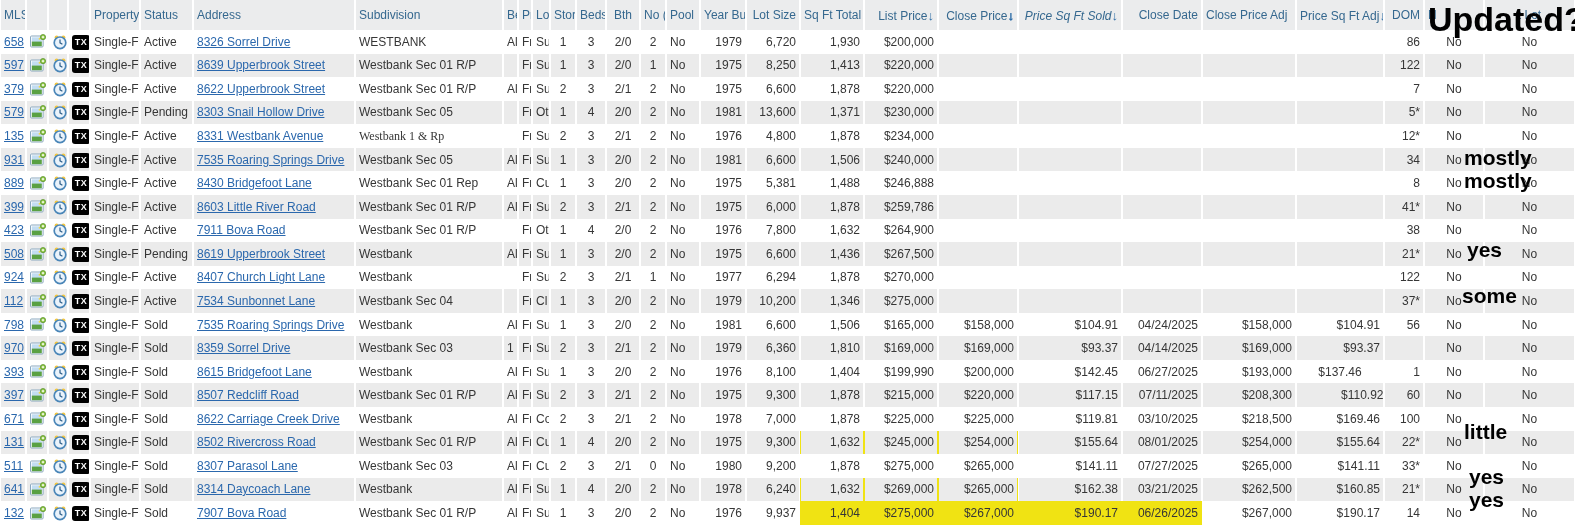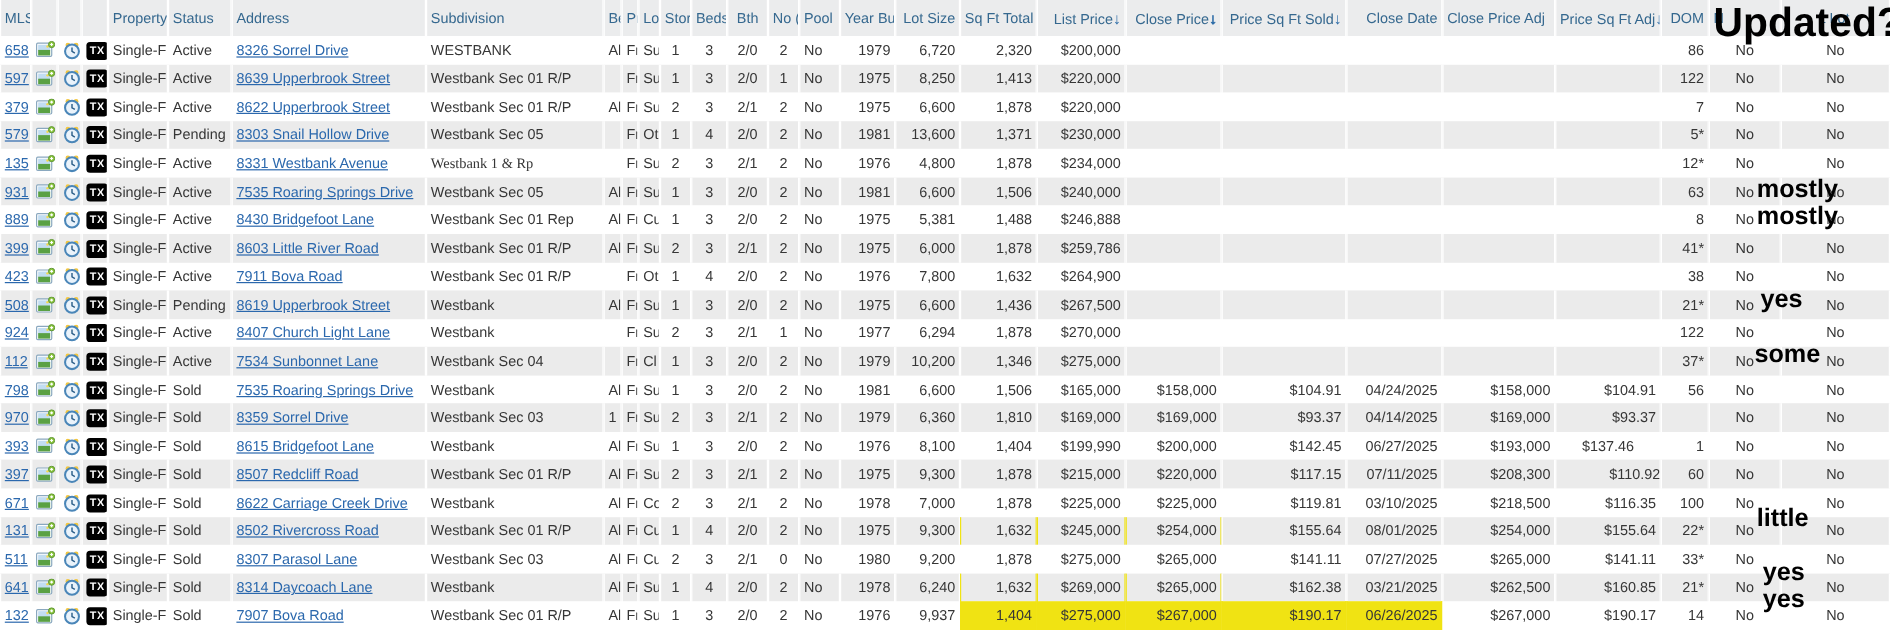--- a/index.html
+++ b/index.html
@@ -74,21 +74,21 @@
           <th style="text-align: center;"><span>Stori</span></th>
           <th style="text-align: center;"><span>Beds</span></th>
           <th style="text-align: center;"><span>Bth</span></th>
           <th style="text-align: center;"><span>No (</span></th>
           <th style="text-align: left;"><span>Pool</span></th>
           <th style="text-align: left;"><span>Year Bu</span></th>
           <th style="text-align: right;"><span>Lot Size</span></th>
           <th style="text-align: right;"><span>Sq Ft Total</span></th>
           <th style="text-align: right;"><span>List Price</span><span class="arrow">↓</span></th>
           <th style="text-align: right;"><span>Close Price</span><span class="arrow bold">↓</span></th>
-          <th style="text-align: right;"><span>Price Sq Ft Sold</span><span class="arrow">↓</span></th>
+          <th style="text-align: right; font-style: italic;"><span>Price Sq Ft Sold</span><span class="arrow">↓</span></th>
           <th style="text-align: right;"><span>Close Date</span></th>
           <th style="text-align: left;"><span>Close Price Adj</span></th>
           <th style="text-align: left;"><span>Price Sq Ft Adj</span><span class="arrow">↓</span></th>
           <th style="text-align: right;"><span>DOM</span></th>
           <th style="text-align: left;"><span>N</span></th>
           <th style="text-align: center;"><span>t Lot</span></th>
         </tr>
       </thead>
       <tbody>
         <tr class="odd">
@@ -115,21 +115,21 @@
           <td style="text-align: left;">Al</td>
           <td style="text-align: left;">Fr</td>
           <td style="text-align: left;">Su</td>
           <td style="text-align: center;">1</td>
           <td style="text-align: center;">3</td>
           <td style="text-align: center;">2/0</td>
           <td style="text-align: center;">2</td>
           <td style="text-align: left;">No</td>
           <td style="text-align: right;">1979</td>
           <td style="text-align: right;">6,720</td>
-          <td style="text-align: right;">2,320</td>
+          <td style="text-align: right;">1,930</td>
           <td style="text-align: right;">$200,000</td>
           <td style="text-align: right;"></td>
           <td style="text-align: right;"></td>
           <td style="text-align: right;"></td>
           <td style="text-align: right;"></td>
           <td style="text-align: right;"></td>
           <td style="text-align: right;">86</td>
           <td style="text-align: center;">No</td>
           <td style="text-align: center;">No</td>
         </tr>
@@ -332,21 +332,21 @@
           <td style="text-align: left;">No</td>
           <td style="text-align: right;">1981</td>
           <td style="text-align: right;">6,600</td>
           <td style="text-align: right;">1,506</td>
           <td style="text-align: right;">$240,000</td>
           <td style="text-align: right;"></td>
           <td style="text-align: right;"></td>
           <td style="text-align: right;"></td>
           <td style="text-align: right;"></td>
           <td style="text-align: right;"></td>
-          <td style="text-align: right;">63</td>
+          <td style="text-align: right;">34</td>
           <td style="text-align: center;">No</td>
           <td style="text-align: center;">No</td>
         </tr>
         <tr class="odd">
           <td style="text-align: left;"><a>889</a></td>
           <td style="text-align: center;"><svg class="icn" width="16" height="15" viewBox="0 0 16 15">
               <rect x="0.5" y="2" width="12.6" height="11" rx="1" fill="#fff" stroke="#8aa8bf"></rect>
               <rect x="1.8" y="3.3" width="10" height="5.2" fill="#c2ddf2"></rect>
               <rect x="1.8" y="7.6" width="10" height="4.6" fill="#5aa143"></rect>
               <circle cx="9.6" cy="4.8" r="1" fill="#f5d84a"></circle>
@@ -793,21 +793,21 @@
           <td style="text-align: center;">2</td>
           <td style="text-align: left;">No</td>
           <td style="text-align: right;">1978</td>
           <td style="text-align: right;">7,000</td>
           <td style="text-align: right;">1,878</td>
           <td style="text-align: right;">$225,000</td>
           <td style="text-align: right;">$225,000</td>
           <td style="text-align: right;">$119.81</td>
           <td style="text-align: right;">03/10/2025</td>
           <td style="text-align: right;">$218,500</td>
-          <td style="text-align: right;">$116.35</td>
+          <td style="text-align: right;">$169.46</td>
           <td style="text-align: right;">100</td>
           <td style="text-align: center;">No</td>
           <td style="text-align: center;">No</td>
         </tr>
         <tr class="even">
           <td style="text-align: left;"><a>131</a></td>
           <td style="text-align: center;"><svg class="icn" width="16" height="15" viewBox="0 0 16 15">
               <rect x="0.5" y="2" width="12.6" height="11" rx="1" fill="#fff" stroke="#8aa8bf"></rect>
               <rect x="1.8" y="3.3" width="10" height="5.2" fill="#c2ddf2"></rect>
               <rect x="1.8" y="7.6" width="10" height="4.6" fill="#5aa143"></rect>

